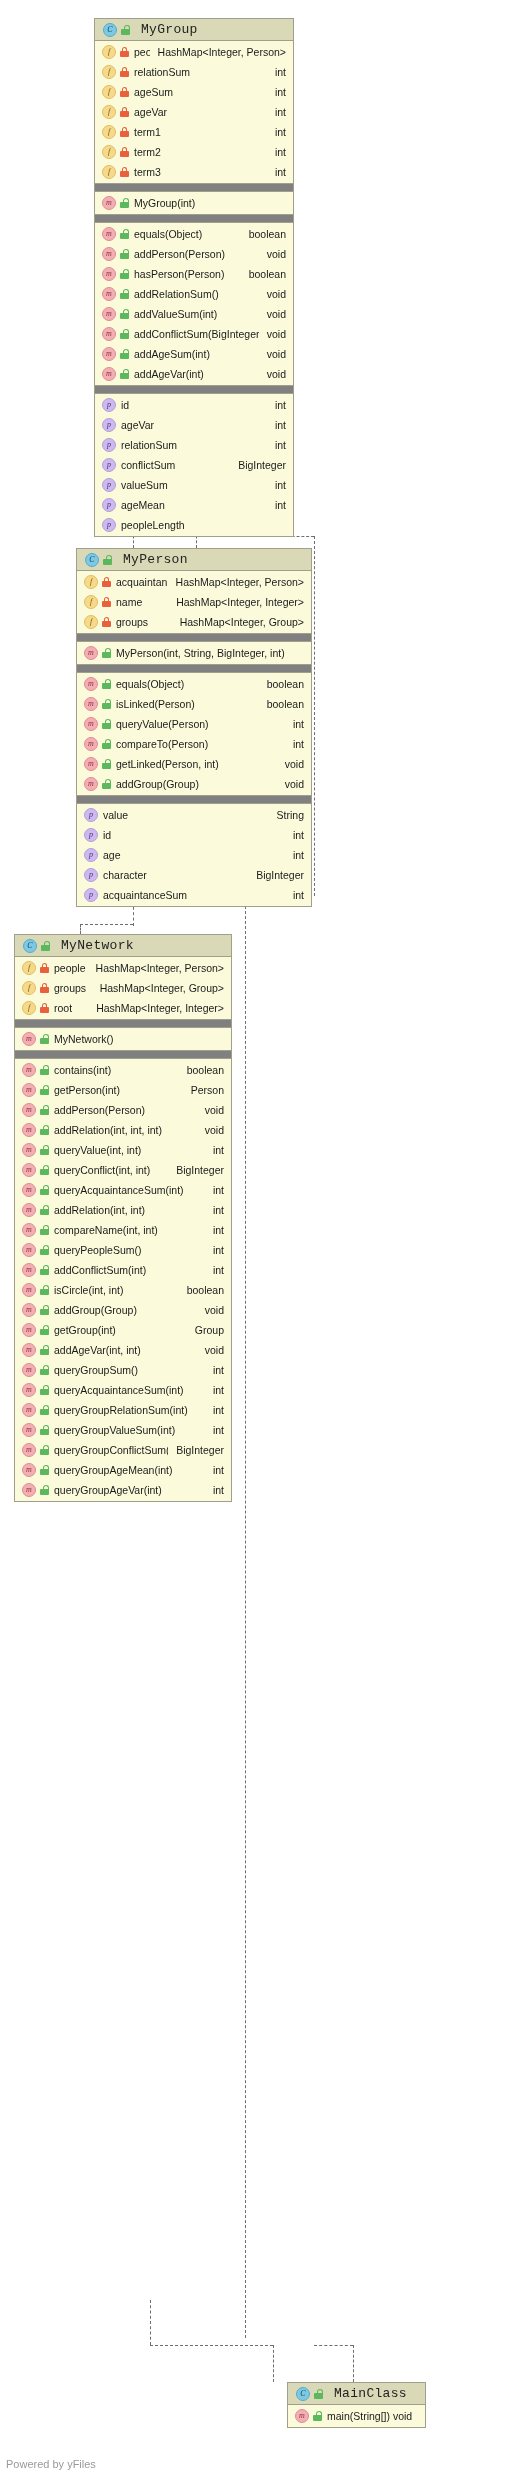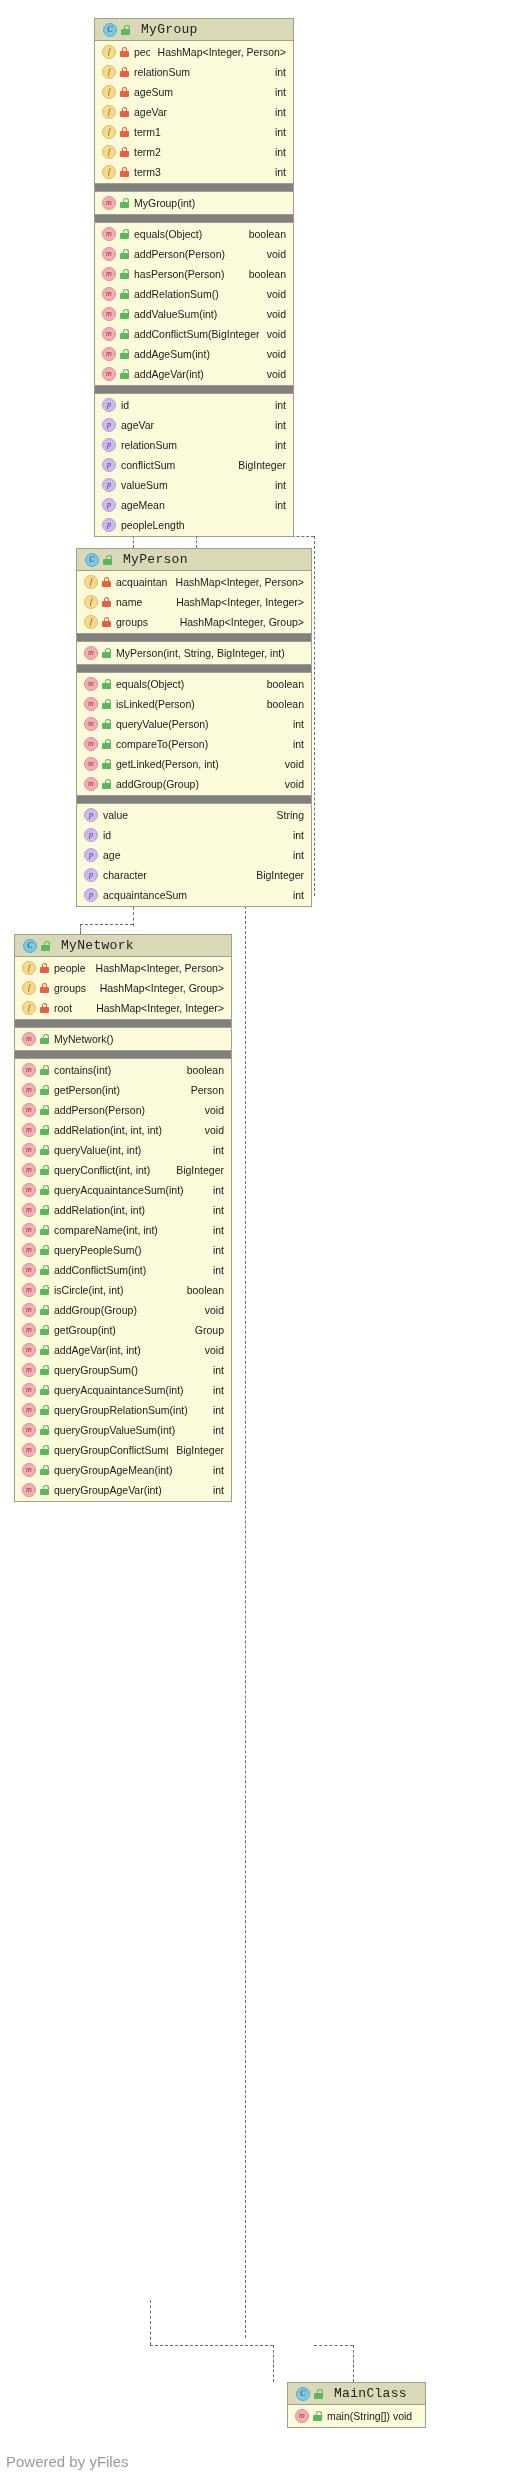--- a/index.html
+++ b/index.html
@@ -144,21 +144,21 @@
     border-left: 4px solid transparent;
     border-right: 4px solid transparent;
     border-bottom: 7.2px solid #ffffff;
   }
 
   
   .footer {
     position: absolute;
     left: 6px;
     bottom: 6px;
-    font-size: 15px;
+    font-size: 11px;
     color: #9a9a9a;
     font-family: "Liberation Sans", sans-serif;
   }
 </style>
 </head>
 <body>
 
 <div class="edge v" style="left:133px; top:512px; height:36px;"></div>
 <div class="edge h" style="left:133px; top:548px; width:78px;"></div>
 <div class="arrowtri" style="left:128px; top:503px;">

